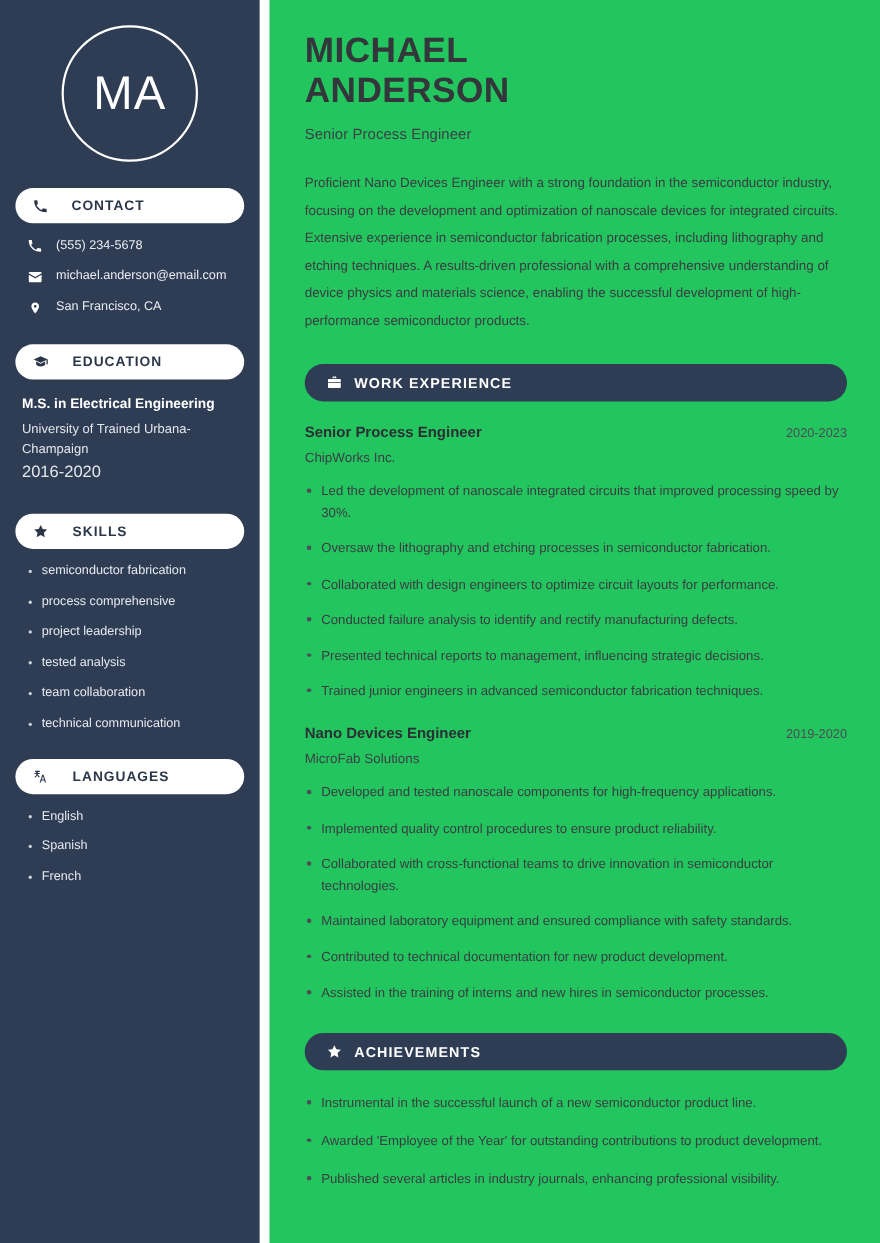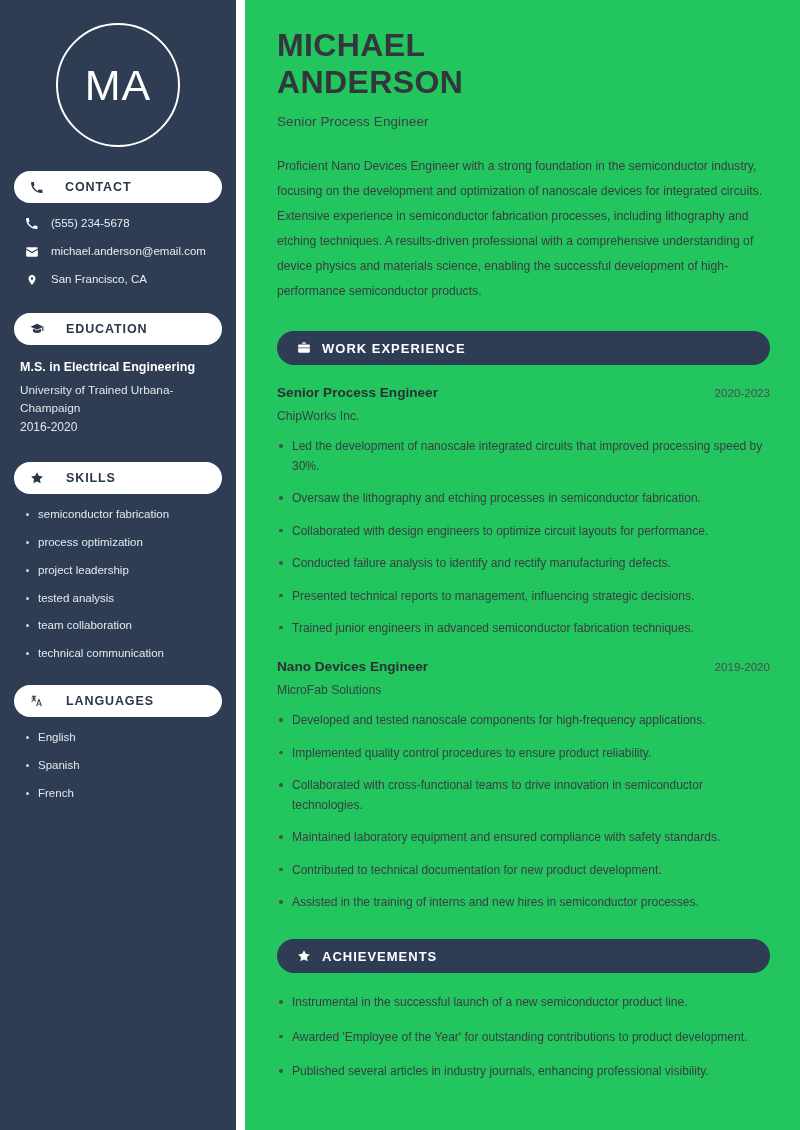--- a/index.html
+++ b/index.html
@@ -109,21 +109,21 @@
     color: #ffffff;
     margin-bottom: 6px;
     line-height: 1.3;
   }
   .edu-school {
     font-size: 11.8px;
     color: #e2e6ec;
     line-height: 1.55;
   }
   .edu-years {
-    font-size: 12px;
+    font-size: 15px;
     color: #e2e6ec;
     line-height: 1.55;
   }
 
   .side-list {
     list-style: none;
     padding: 0 8px 0 10px;
     margin-bottom: 24px;
   }
   .side-list li {
@@ -306,21 +306,21 @@
       <span class="ico">
         <svg width="14" height="14" viewBox="0 0 24 24" fill="#2b3648">
           <path d="M12 2l3.1 6.3 6.9 1-5 4.9 1.2 6.9L12 17.8 5.8 21.1 7 14.2 2 9.3l6.9-1L12 2z"></path>
         </svg>
       </span>
       <span>SKILLS</span>
     </div>
 
     <ul class="side-list">
       <li>semiconductor fabrication</li>
-      <li>process optimization</li>
+      <li>process comprehensive</li>
       <li>project leadership</li>
       <li>tested analysis</li>
       <li>team collaboration</li>
       <li>technical communication</li>
     </ul>
 
     <div class="pill">
       <span class="ico">
         <svg width="14" height="14" viewBox="0 0 24 24" fill="#2b3648">
           <path d="M3.2 3h7.4v1.7H7.7v1.6h2.7v1.6H7.6c.4 1.6 1.4 3 2.9 4l-.9 1.5c-1.4-.9-2.4-2.1-3-3.5-.6 1.5-1.8 2.9-3.4 3.9l-.9-1.5c1.7-1 2.8-2.3 3.2-4.4H2.3V6.3h2.8V4.7H3.2V3z"></path>

